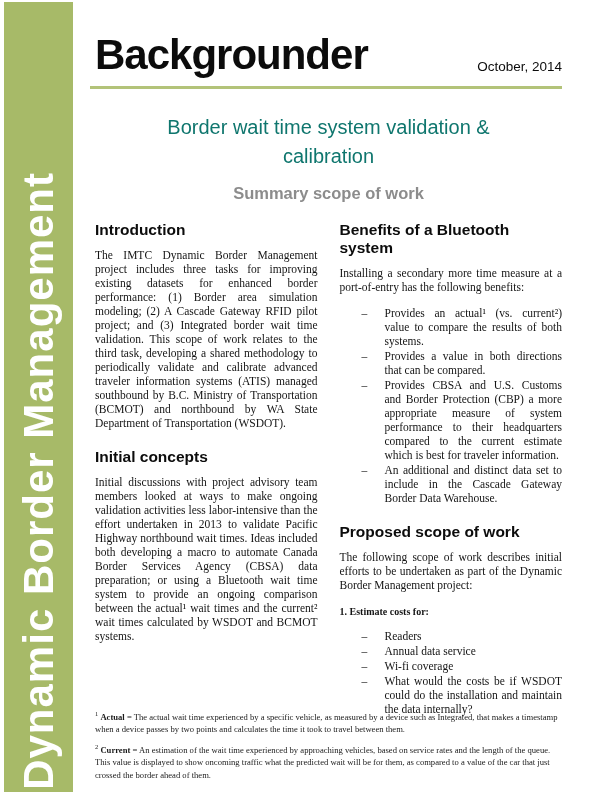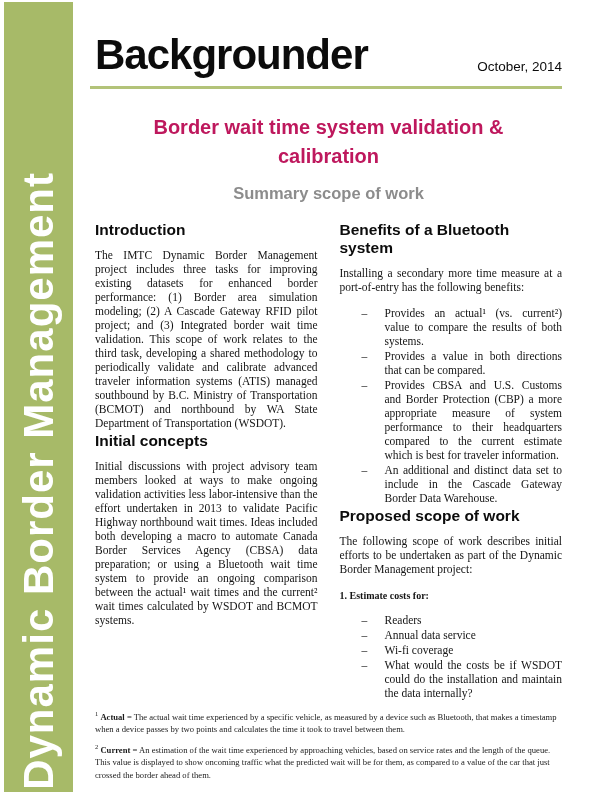--- a/index.html
+++ b/index.html
@@ -71,23 +71,23 @@
   .doc-title-block {
     position: absolute;
     left: 95px;
     top: 113px;
     width: 467px;
     text-align: center;
     font-family: "Liberation Sans", sans-serif;
   }
   .doc-title-line {
     font-size: 20px;
-    font-weight: bold;
+    font-weight: normal;
     line-height: 29px;
-    color: #be185d;
+    color: #0f766e;
   }
   .doc-subtitle {
     margin-top: 13px;
     font-size: 16.5px;
     font-weight: bold;
     color: #8c8c8c;
   }
 
   
   .columns {
@@ -100,21 +100,21 @@
   }
   .col { flex: 1 1 0; min-width: 0; }
 
   h2.section-heading {
     margin: 0 0 9px 0;
     font-family: "Liberation Sans", sans-serif;
     font-size: 15.5px;
     font-weight: bold;
     color: #0c0c0c;
   }
-  h2.later { margin-top: 2px; }
+  h2.later { margin-top: 18px; }
 
   .body-text {
     margin: 0;
     font-size: 11.5px;
     line-height: 14px;
     text-align: justify;
   }
 
   ul.dash-list {
     list-style: none;
@@ -232,17 +232,17 @@
         <li>
           <span class="dash">–</span>
           <span class="li-text">What would the costs be if WSDOT could do the installation and maintain the data internally?</span>
         </li>
       </ul>
     </div>
 
   </div>
 
   <div class="footnotes">
-    <p class="footnote"><span class="fn-marker">1</span> <span class="fn-term">Actual</span><span> = The actual wait time experienced by a specific vehicle, as measured by a device such as Bluetooth, that makes a timestamp when a device passes by two points and calculates the time it took to travel between them.</span></p>
+    <p class="footnote"><span class="fn-marker">1</span> <span class="fn-term">Actual</span><span> = The actual wait time experienced by a specific vehicle, as measured by a device such as Integrated, that makes a timestamp when a device passes by two points and calculates the time it took to travel between them.</span></p>
     <p class="footnote"><span class="fn-marker">2</span> <span class="fn-term">Current</span><span> = An estimation of the wait time experienced by approaching vehicles, based on service rates and the length of the queue. This value is displayed to show oncoming traffic what the predicted wait will be for them, as compared to a value of the car that just crossed the border ahead of them.</span></p>
   </div>
 
 </div>
 
 </body></html>

